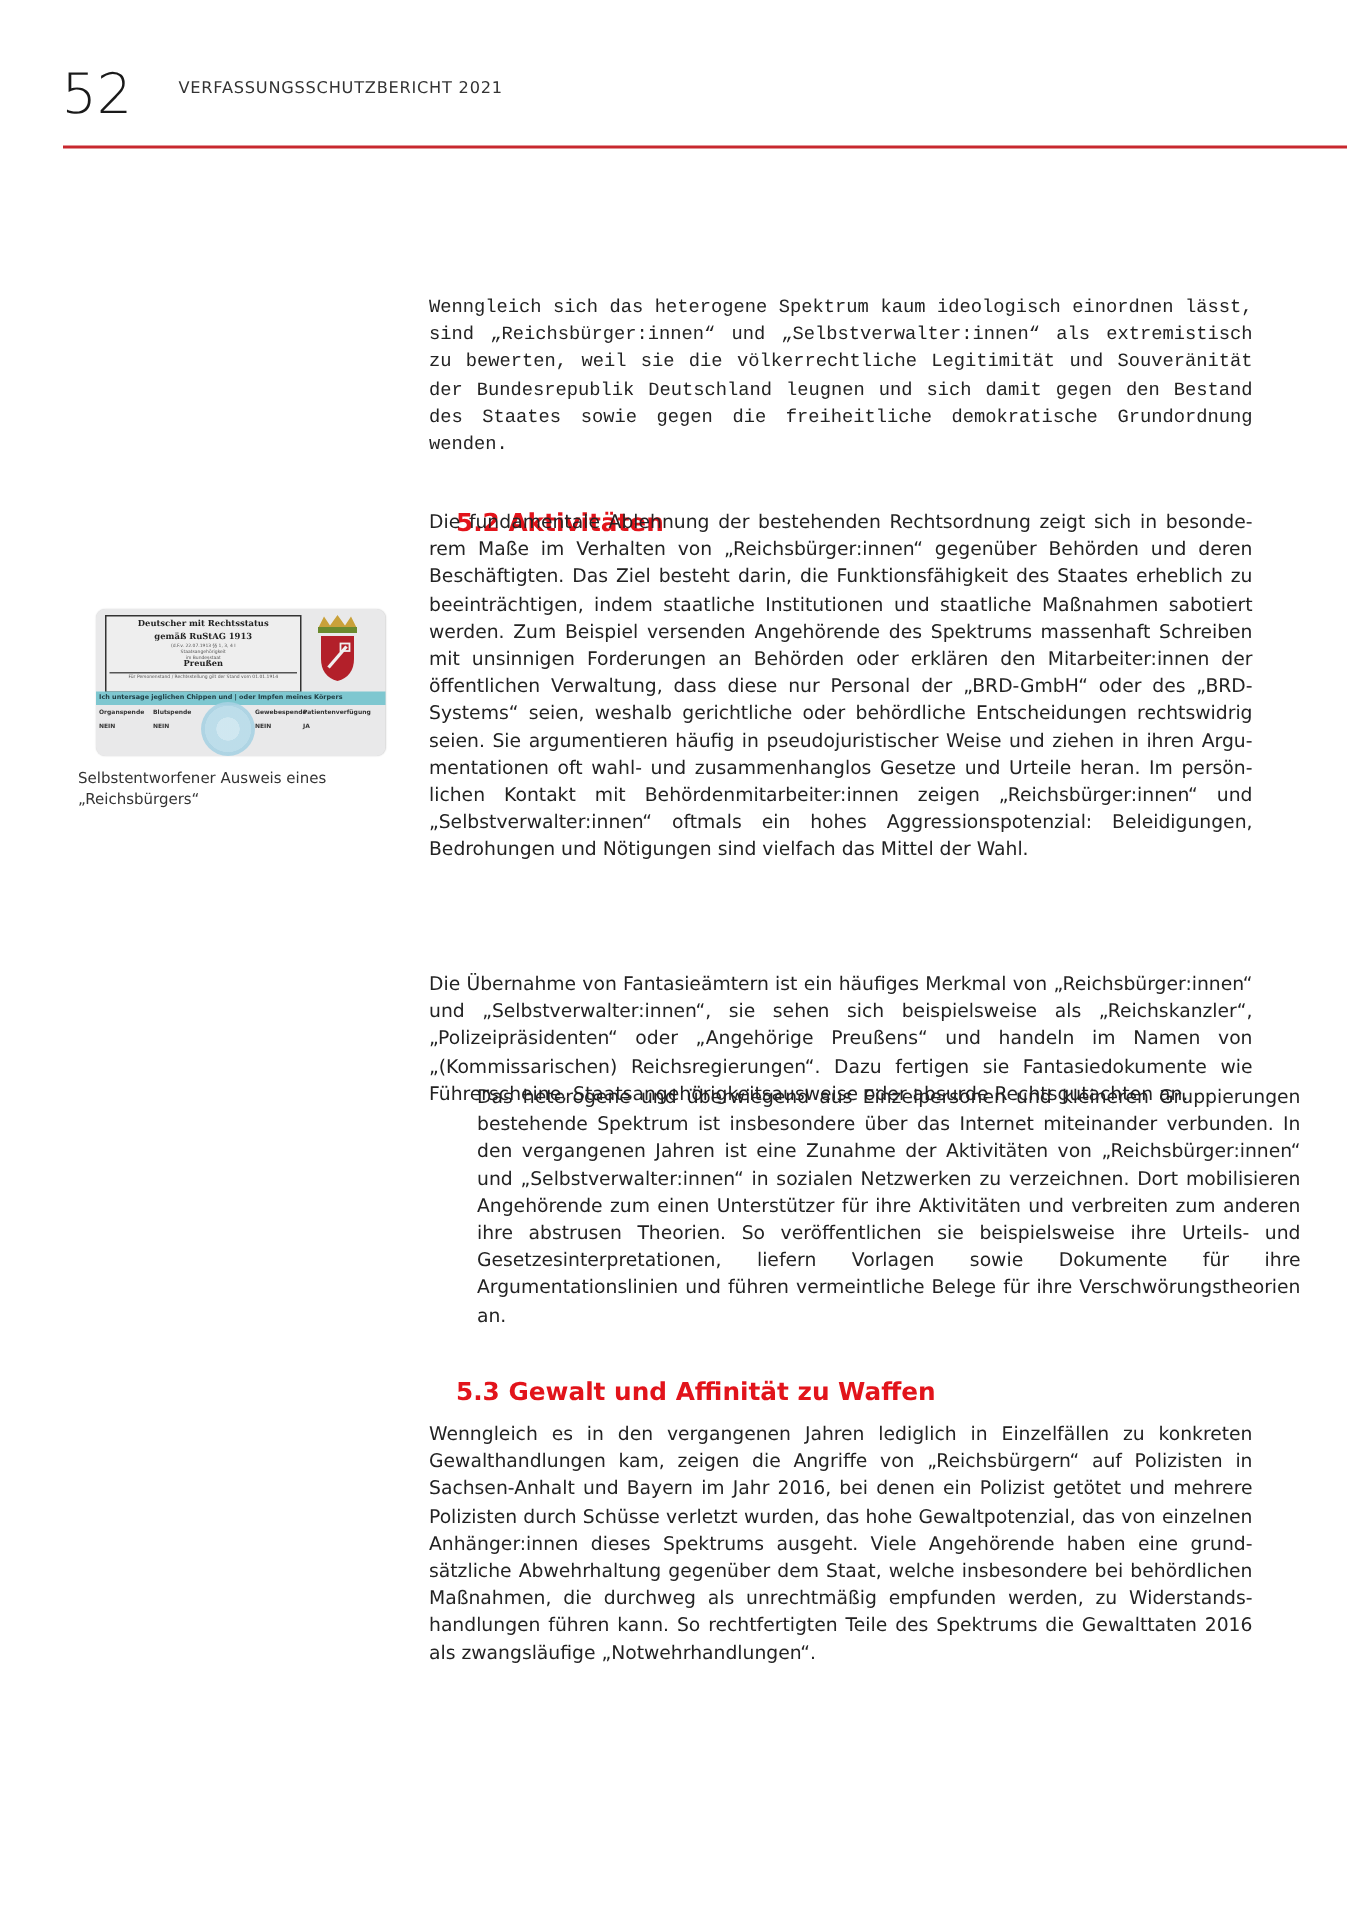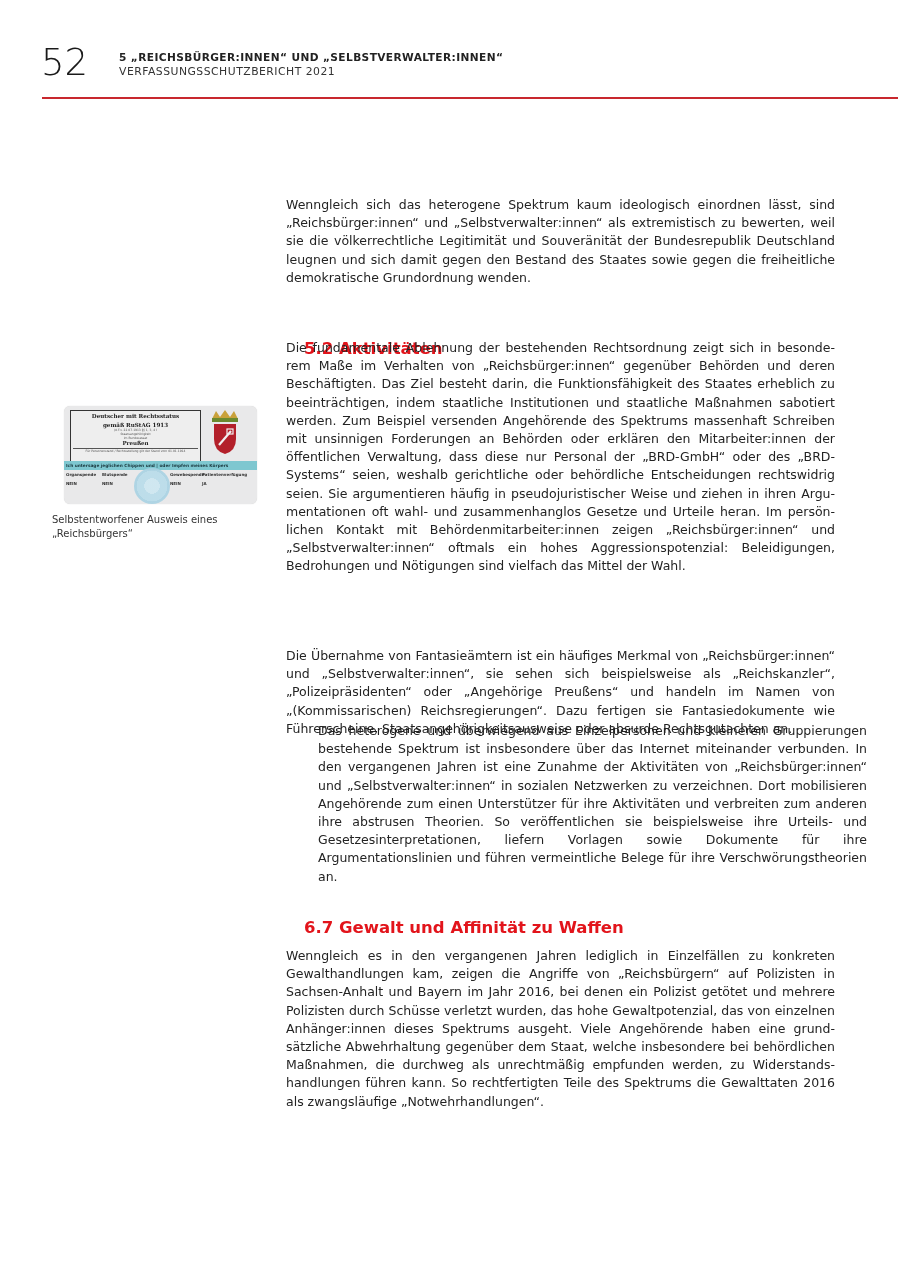--- a/index.html
+++ b/index.html
@@ -24,44 +24,43 @@
   .card-col .tiny { font-weight: normal; color: #999; font-size: 3px; line-height: 4px; }
   .flower { position: absolute; left: 70px; top: 62px; width: 36px; height: 36px; border-radius: 50%; background: radial-gradient(circle, #cde7f1 0 30%, #b8dcea 31% 60%, #a8d2e3 61%); opacity: 0.9; }
   .coat { position: absolute; left: 144px; top: 3px; width: 34px; height: 46px; }
   .caption { position: absolute; left: 52px; top: 513px; width: 200px; font-size: 10px; line-height: 13.5px; color: #333; }
 </style>
 </head>
 <body>
 
 <div class="page-number">52</div>
 <div class="header-text">
-  <div class="chapter-line">5  „REICHSBÜRGER:INNEN“ UND „SELBSTVERWALTER:INNEN“</div>
   <div class="report-line">VERFASSUNGSSCHUTZBERICHT 2021</div>
 </div>
 <div class="header-rule"></div>
 
-<div class="main" style="top:196px;">
+<div class="main" style="top:196px;font-family:Liberation Mono, monospace;">
   <p class="body">Wenngleich sich das heterogene Spektrum kaum ideologisch einordnen lässt, sind „Reichsbürger:innen“ und „Selbstverwalter:innen“ als extremistisch zu bewerten, weil sie die völkerrechtliche Legitimität und Souveränität der Bundesrepublik Deutschland leugnen und sich damit gegen den Bestand des Staates sowie gegen die freiheitliche demokratische Grundordnung wenden.</p>
 </div>
 
 <div class="main" style="top:321px;">
   <h2 class="section">5.2 Aktivitäten</h2>
 </div>
 <div class="main" style="top:339px;">
   <p class="body">Die fundamentale Ablehnung der bestehenden Rechtsordnung zeigt sich in besonde­rem Maße im Verhalten von „Reichsbürger:innen“ gegenüber Behörden und deren Beschäftigten. Das Ziel besteht darin, die Funktionsfähigkeit des Staates erheblich zu beeinträchtigen, indem staatliche Institutionen und staatliche Maßnahmen sabotiert werden. Zum Beispiel versenden Angehörende des Spektrums massenhaft Schreiben mit unsinnigen Forderungen an Behörden oder erklären den Mitarbeiter:innen der öffentlichen Verwaltung, dass diese nur Personal der „BRD-GmbH“ oder des „BRD-Systems“ seien, weshalb gerichtliche oder behördliche Entscheidungen rechtswidrig seien. Sie argumentieren häufig in pseudojuristischer Weise und ziehen in ihren Argu­mentationen oft wahl- und zusammenhanglos Gesetze und Urteile heran. Im persön­lichen Kontakt mit Behördenmitarbeiter:innen zeigen „Reichsbürger:innen“ und „Selbstverwalter:innen“ oftmals ein hohes Aggressionspotenzial: Beleidigungen, Bedrohungen und Nötigungen sind vielfach das Mittel der Wahl.</p>
 </div>
 <div class="main" style="top:647px;">
   <p class="body">Die Übernahme von Fantasieämtern ist ein häufiges Merkmal von „Reichsbürger:in­nen“ und „Selbstverwalter:innen“, sie sehen sich beispielsweise als „Reichskanzler“, „Polizeipräsidenten“ oder „Angehörige Preußens“ und handeln im Namen von „(Kommissarischen) Reichsregierungen“. Dazu fertigen sie Fantasiedokumente wie Führerscheine, Staatsangehörigkeitsausweise oder absurde Rechtsgutachten an.</p>
 </div>
 <div class="main" style="top:722px;margin-left:32px;">
   <p class="body">Das heterogene und überwiegend aus Einzelpersonen und kleineren Gruppierungen bestehende Spektrum ist insbesondere über das Internet miteinander verbunden. In den vergangenen Jahren ist eine Zunahme der Aktivitäten von „Reichsbürger:innen“ und „Selbstverwalter:innen“ in sozialen Netzwerken zu verzeichnen. Dort mobilisieren Angehörende zum einen Unterstützer für ihre Aktivitäten und verbreiten zum anderen ihre abstrusen Theorien. So veröffentlichen sie beispielsweise ihre Urteils- und Gesetzes­interpretationen, liefern Vorlagen sowie Dokumente für ihre Argumentationslinien und führen vermeintliche Belege für ihre Verschwörungstheorien an.</p>
 </div>
 
 <div class="main" style="top:900px;">
-  <h2 class="section">6.7 Gewalt und Affinität zu Waffen</h2>
+  <h2 class="section">5.3 Gewalt und Affinität zu Waffen</h2>
 </div>
 <div class="main" style="top:947px;">
   <p class="body">Wenngleich es in den vergangenen Jahren lediglich in Einzelfällen zu konkreten Gewalthandlungen kam, zeigen die Angriffe von „Reichsbürgern“ auf Polizisten in Sachsen-Anhalt und Bayern im Jahr 2016, bei denen ein Polizist getötet und mehrere Polizisten durch Schüsse verletzt wurden, das hohe Gewaltpotenzial, das von einzel­nen Anhänger:innen dieses Spektrums ausgeht. Viele Angehörende haben eine grund­sätzliche Abwehrhaltung gegenüber dem Staat, welche insbesondere bei behördlichen Maßnahmen, die durchweg als unrechtmäßig empfunden werden, zu Widerstands­handlungen führen kann. So rechtfertigten Teile des Spektrums die Gewalttaten 2016 als zwangsläufige „Notwehrhandlungen“.</p>
 </div>
 
 <div class="figure">
   <div class="card-box">
     <div class="card-title">Deutscher mit Rechtsstatus</div>
     <div class="card-title">gemäß RuStAG 1913</div>
     <div class="card-small">(d.F.v. 22.07.1913 §§ 1, 3, 4 I</div>

